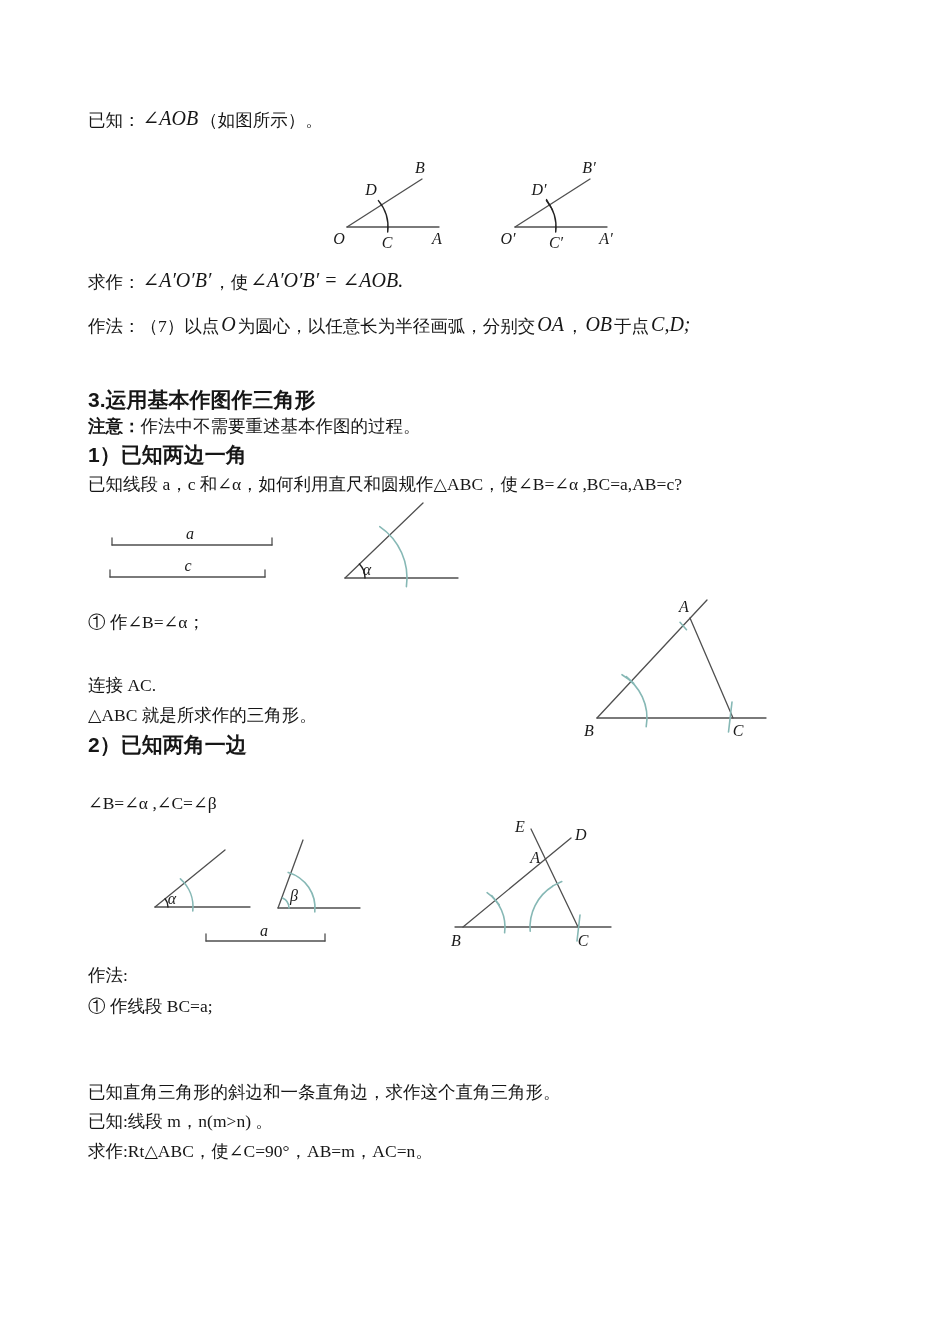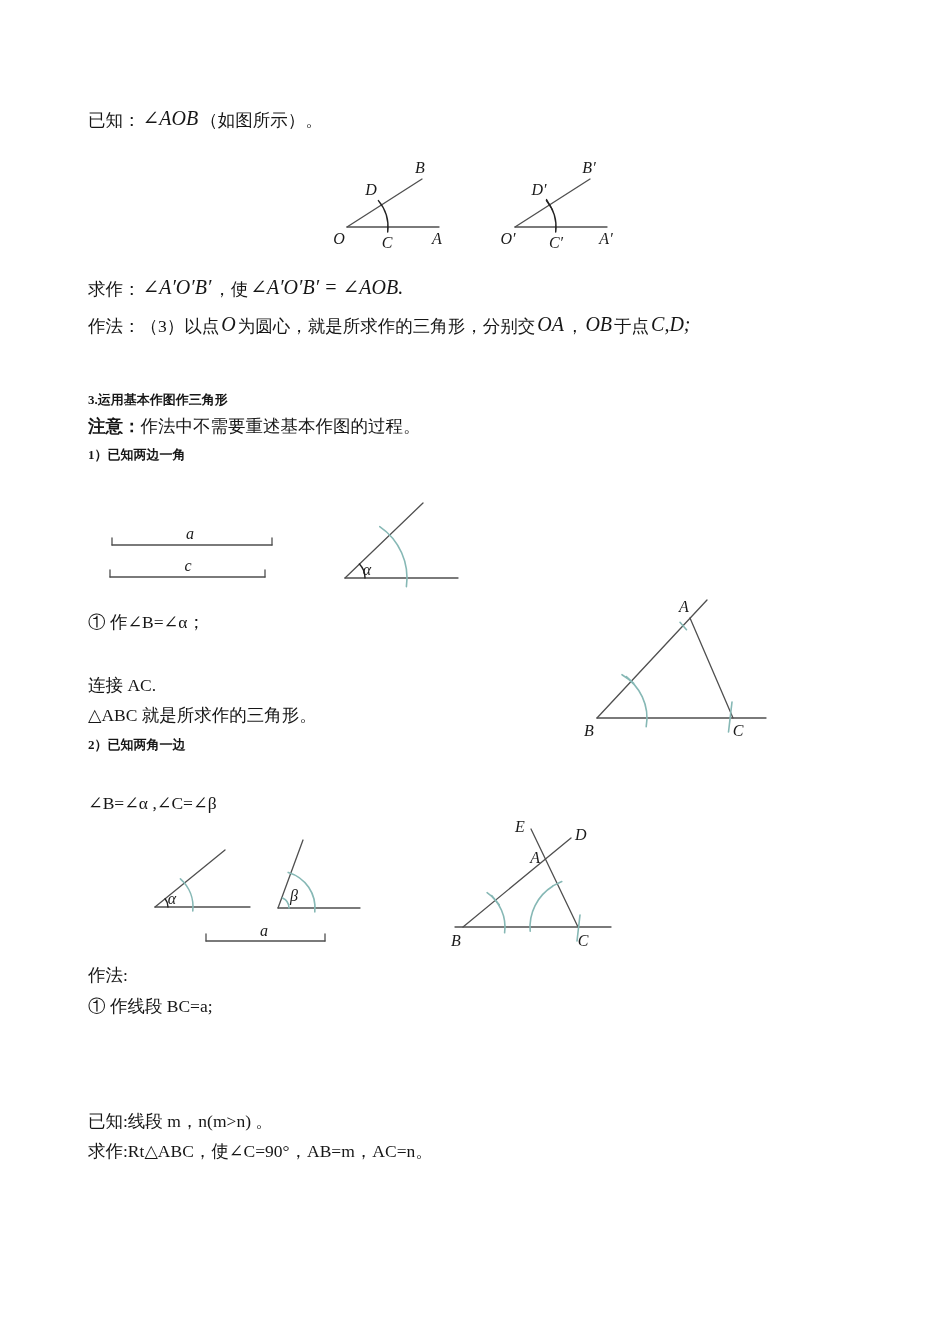--- a/index.html
+++ b/index.html
@@ -1,19 +1,19 @@
 <!DOCTYPE html>
 <html><head>
 <meta charset="utf-8">
 <style>
   html,body{margin:0;padding:0;background:#ffffff;}
   #page{position:relative;width:884px;height:1344px;background:#ffffff;overflow:hidden;
         font-family:"Liberation Serif","DejaVu Serif",serif;color:#161616;}
   .ln{position:absolute;left:88px;font-size:17.5px;line-height:23px;white-space:nowrap;}
-  .hd{font-family:Liberation Serif, serif;font-weight:bold;font-size:13px;}
+  .hd{font-family:Liberation Sans, sans-serif;font-weight:bold;font-size:21px;}
   .b{font-family:Liberation Sans, sans-serif;font-weight:bold;}
   .m{font-family:"Liberation Serif","DejaVu Serif",serif;font-style:italic;font-size:20px;
      position:relative;top:-1px;padding:0 2px;}
   svg{position:absolute;overflow:visible;}
   svg text{font-family:"Liberation Serif","DejaVu Serif",serif;font-style:italic;font-size:16px;fill:#1a1a1a;}
   .thin{stroke:#4f4f4f;stroke-width:1.3;fill:none;stroke-linecap:round;}
   .dark{stroke:#222222;stroke-width:1.4;fill:none;stroke-linecap:round;}
   .teal{stroke:#86b8b5;stroke-width:1.6;fill:none;stroke-linecap:round;}
 </style>
 </head>
@@ -40,36 +40,37 @@
     <line class="thin" x1="190" y1="69" x2="265" y2="21"></line>
     <path class="dark" d="M230.7,74 A41 41 0 0 0 221.4,42.6"></path>
     <line class="dark" x1="221.5" y1="41.5" x2="227.5" y2="52"></line>
     <text text-anchor="middle" x="183" y="86">O′</text>
     <text text-anchor="middle" x="231" y="90">C′</text>
     <text text-anchor="middle" x="281" y="86">A′</text>
     <text text-anchor="middle" x="214" y="37">D′</text>
     <text text-anchor="middle" x="264" y="15">B′</text>
   </svg>
 
-  <div class="ln" style="top:277px">
+  <div class="ln" style="top:270px">
     <span>求作：</span><span class="m">∠A′O′B′</span><span>，使</span><span class="m">∠A′O′B′ = ∠AOB.</span>
   </div>
 
   <div class="ln" style="top:314px">
-    <span>作法：（3）以点</span><span class="m">O</span><span>为圆心，就是所求作的三角形，分别交</span><span class="m">OA</span><span>，</span><span class="m">OB</span><span>于点</span><span class="m">C,D;</span>
+    <span>作法：（7）以点</span><span class="m">O</span><span>为圆心，以任意长为半径画弧，分别交</span><span class="m">OA</span><span>，</span><span class="m">OB</span><span>于点</span><span class="m">C,D;</span>
   </div>
 
 
   <div class="ln hd" style="top:388px">3.运用基本作图作三角形</div>
 
   <div class="ln" style="top:415px">
     <span class="b">注意：</span><span>作法中不需要重述基本作图的过程。</span>
   </div>
 
   <div class="ln hd" style="top:443px">1）已知两边一角</div>
+  <div class="ln" style="top:473px">已知线段 a，c 和∠α，如何利用直尺和圆规作△ABC，使∠B=∠α ,BC=a,AB=c?</div>
 
   <svg style="left:100px;top:525px" width="180" height="62" viewBox="0 0 180 62">
     <line class="thin" x1="12" y1="20" x2="172" y2="20"></line>
     <line class="thin" x1="12" y1="20" x2="12" y2="13"></line>
     <line class="thin" x1="172" y1="20" x2="172" y2="13"></line>
     <text text-anchor="middle" x="90" y="14">a</text>
     <line class="thin" x1="10" y1="52" x2="165" y2="52"></line>
     <line class="thin" x1="10" y1="52" x2="10" y2="45"></line>
     <line class="thin" x1="165" y1="52" x2="165" y2="45"></line>
     <text text-anchor="middle" x="88" y="46">c</text>
@@ -138,16 +139,17 @@
     <text text-anchor="middle" x="77" y="14">E</text>
     <text text-anchor="start" x="132" y="22">D</text>
     <text text-anchor="end" x="97" y="45">A</text>
     <text text-anchor="middle" x="13" y="128">B</text>
     <text text-anchor="middle" x="140" y="128">C</text>
   </svg>
 
   <div class="ln" style="top:964px">作法:</div>
   <div class="ln" style="top:995px">① 作线段 BC=a;</div>
 
+  <div class="ln" style="top:1081px">已知直角三角形的斜边和一条直角边，求作这个直角三角形。</div>
   <div class="ln" style="top:1110px">已知:线段 m，n(m&gt;n) 。</div>
   <div class="ln" style="top:1140px">求作:Rt△ABC，使∠C=90°，AB=m，AC=n。</div>
 
 </div>
 
 </body></html>

